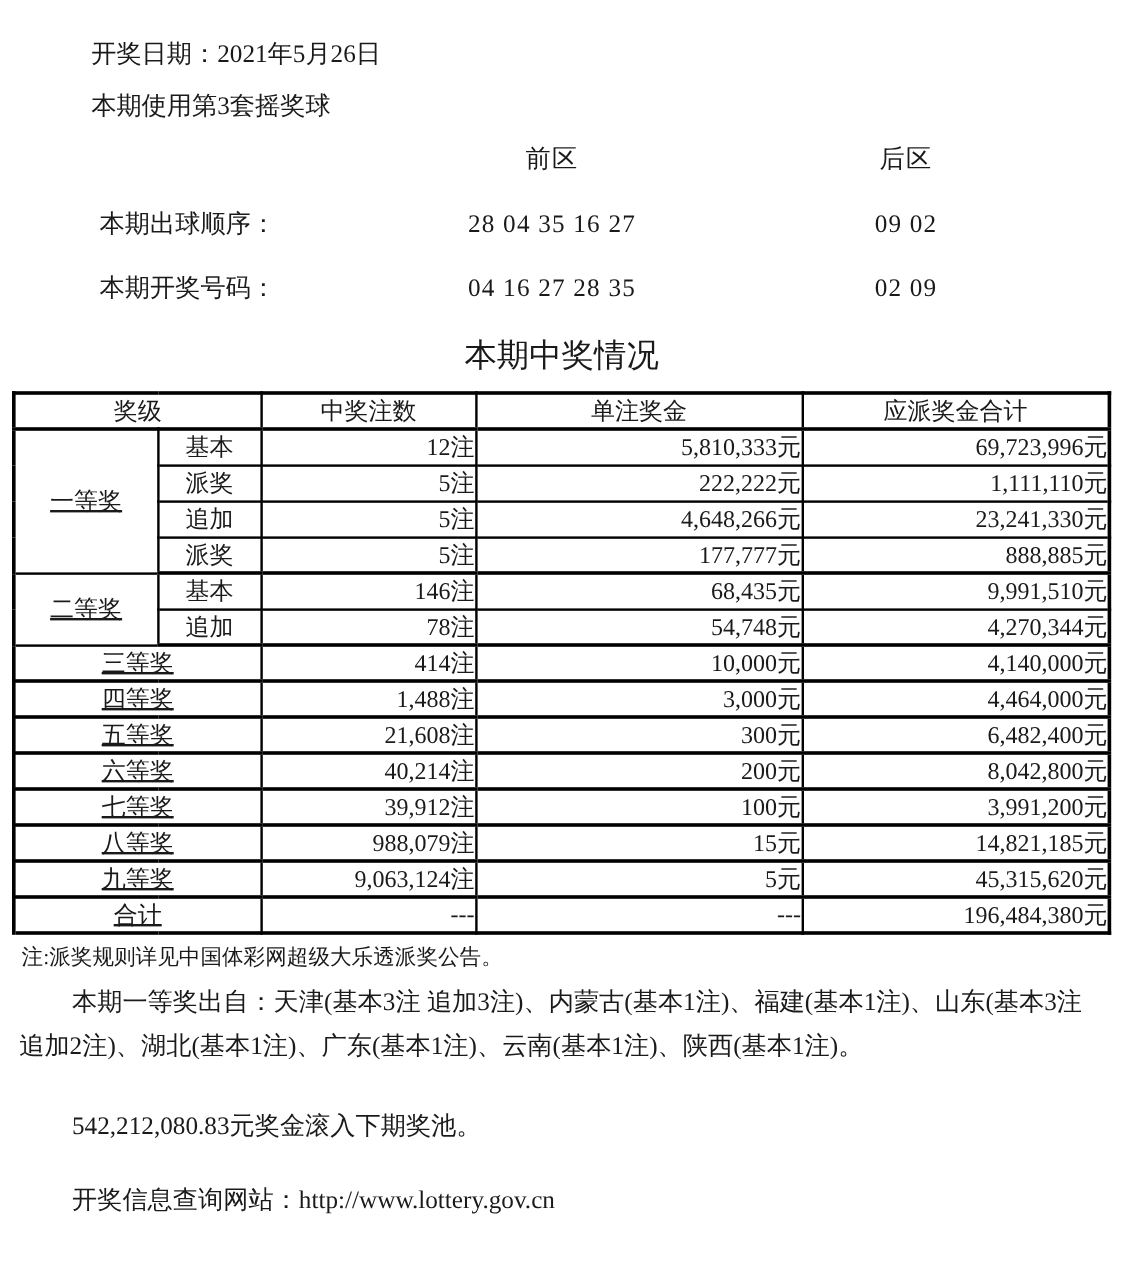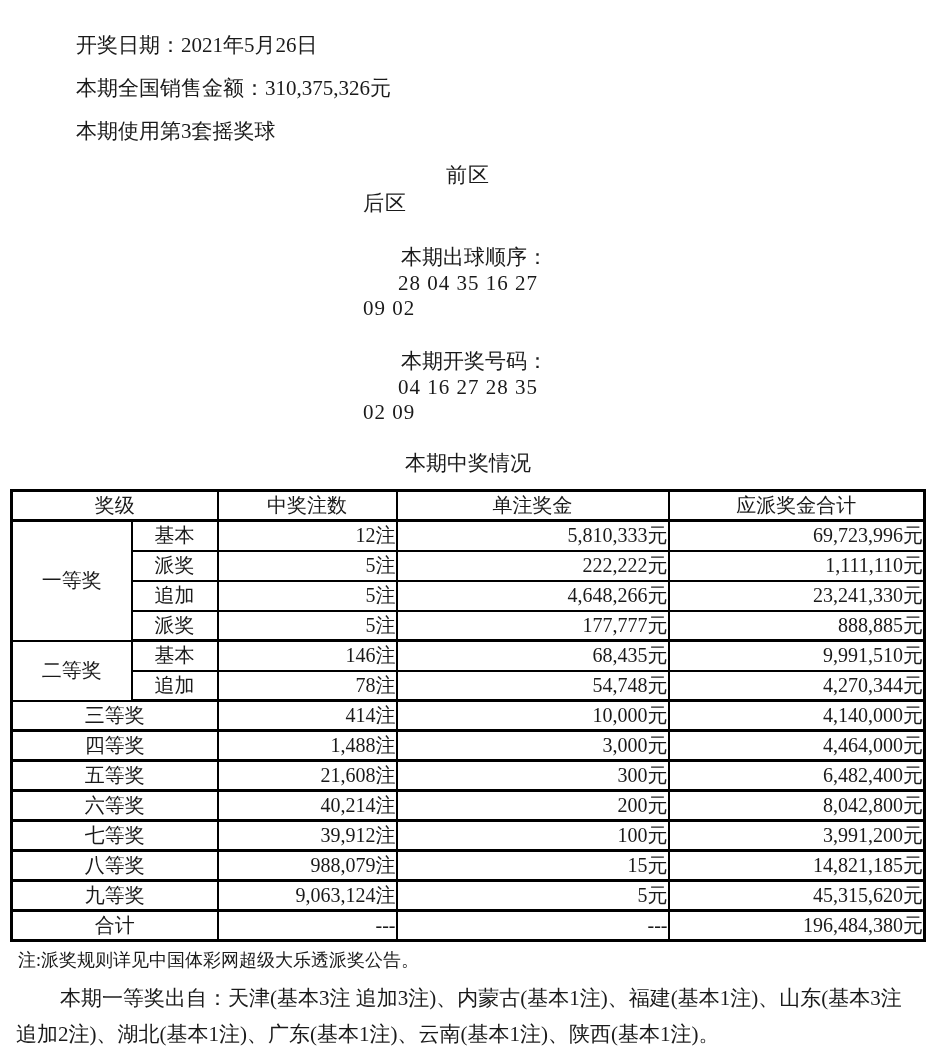--- a/index.html
+++ b/index.html
@@ -14,30 +14,30 @@
 
   .top-line {
     font-size: 21px;
     line-height: 26px;
     padding-left: 60px;
     margin: 0 0 17px 16px;
     white-space: nowrap;
   }
 
   
-  .zone-row { display: flex; align-items: center; margin: 0; flex-direction: column; }
+  .zone-row { display: flex; align-items: center; margin: 0; }
   .zone-row.hdr { margin-top: 14px; margin-bottom: 6px; }
   .zone-row.nums { margin-top: 26px; }
   .zone-label { width: 300px; padding-left: 83px; font-size: 21px; white-space: nowrap; }
   .zone-front { width: 320px; text-align: center; font-size: 21px; letter-spacing: 1px; }
-  .zone-back  { width: 230px; margin-left: 20px; font-size: 21px; letter-spacing: 1px; }
+  .zone-back  { width: 230px; margin-left: 20px; text-align: center; font-size: 21px; letter-spacing: 1px; }
 
   .table-title {
     text-align: center;
-    font-size: 21px;
+    font-size: 27px;
     margin: 24px 0 12px 0;
   }
 
   table.prize {
     border-collapse: collapse;
     margin: 0 10px;
     width: 916px;
     table-layout: fixed;
     font-size: 20px;
   }
@@ -47,21 +47,21 @@
     padding: 0;
     font-weight: normal;
     text-align: center;
     overflow: hidden;
     white-space: nowrap;
   }
   table.prize { border: 3px solid #000; }
   table.prize thead th { border-bottom: 3px solid #000; }
   table.prize .num { text-align: right; padding-right: 0; }
   table.prize tr.group-end td { border-bottom-width: 3px; }
-  table.prize td.level { border-left-width: 3px; }
+  table.prize td.level { border-left-width: 3px; text-decoration: underline; }
 
   .footnote {
     font-size: 18px;
     margin: 6px 0 0 18px;
   }
   .para {
     font-size: 21px;
     line-height: 36px;
     margin: 8px 12px 0 16px;
     text-indent: 44px;
@@ -73,21 +73,20 @@
     margin-top: 36px;
     white-space: nowrap;
   }
 </style>
 </head>
 <body>
 
 <div class="page">
 
   <p class="top-line">开奖日期：2021年5月26日</p>
-  <p class="top-line">本期全国销售金额：310,375,326元</p>
   <p class="top-line">本期使用第3套摇奖球</p>
 
   <div class="zone-row hdr">
     <div class="zone-label"></div>
     <div class="zone-front">前区</div>
     <div class="zone-back">后区</div>
   </div>
 
   <div class="zone-row nums">
     <div class="zone-label">本期出球顺序：</div>

